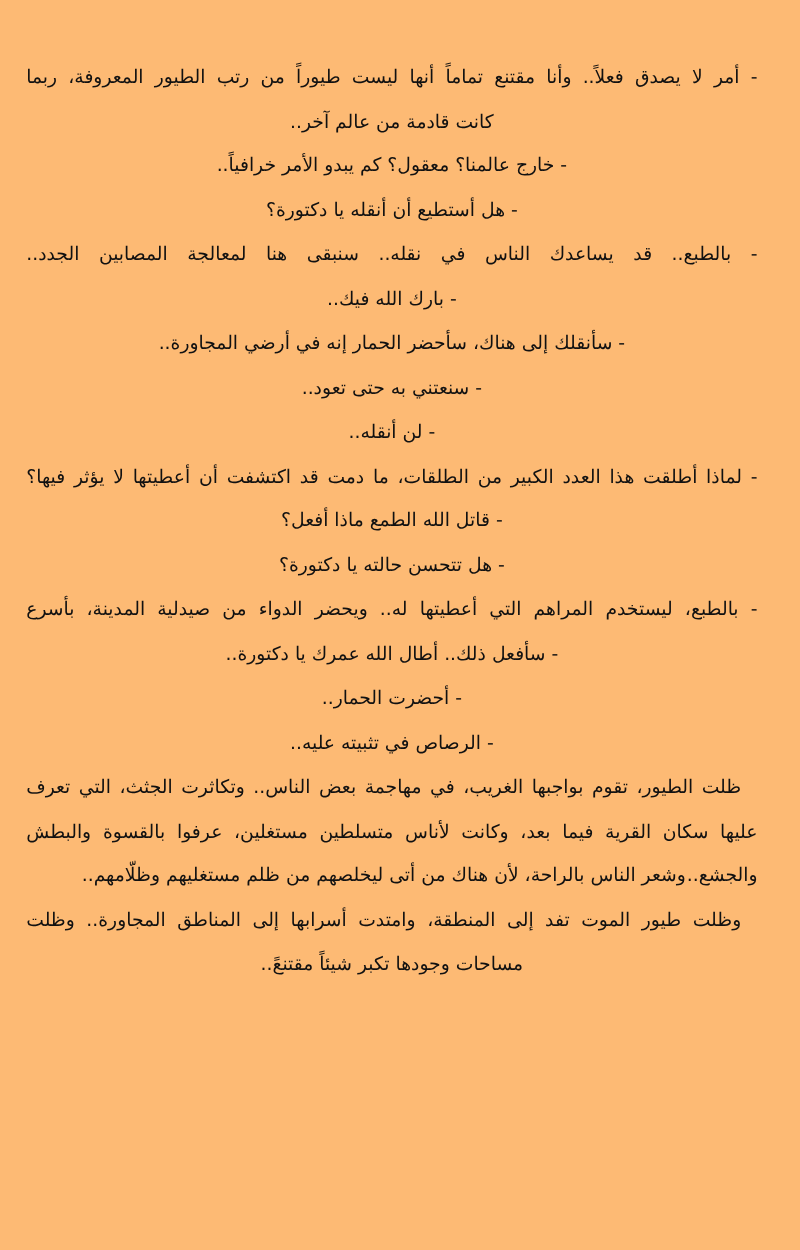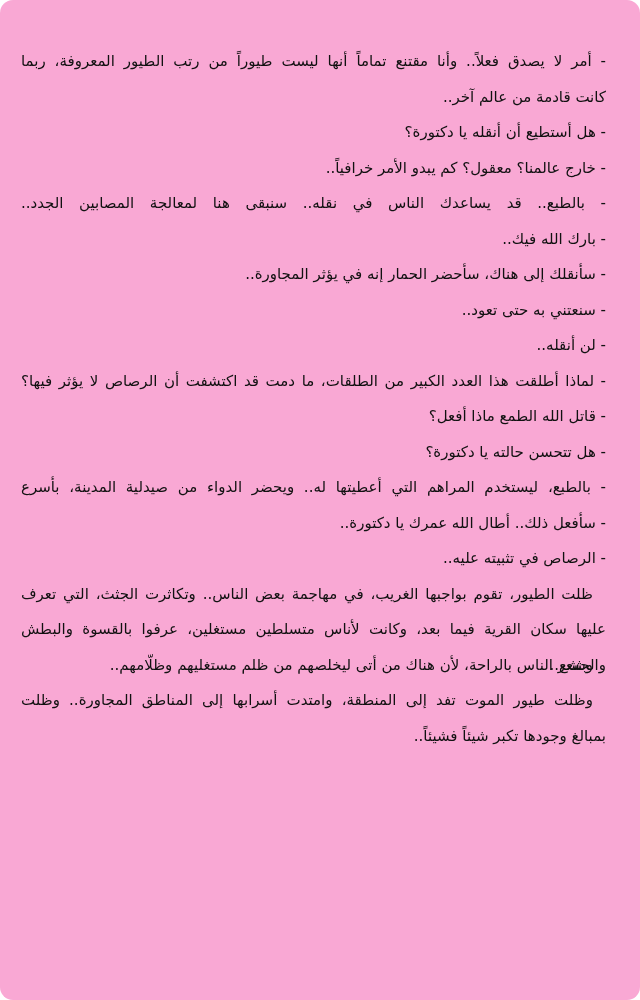--- a/index.html
+++ b/index.html
@@ -4,37 +4,36 @@
 <style>
   html, body {
     margin: 0;
     padding: 0;
     background: #ffffff;
   }
   .page {
     position: relative;
     width: 640px;
     height: 1000px;
-    background: #f9a8d4;
+    background: #fdba74;
     box-sizing: border-box;
     padding: 44px 34px 0 21px;
     direction: rtl;
     font-family: "DejaVu Sans", sans-serif;
     font-size: 15px;
     color: #111111;
     overflow: hidden;
-    border-radius: 13px;
   }
   .text-block {
     width: 100%;
   }
   .line {
     line-height: 35.5px;
     height: 35.5px;
-    text-align: right;
+    text-align: center;
     white-space: nowrap;
     letter-spacing: 0;
   }
   
   .line.j {
     white-space: normal;
     text-align: justify;
     text-align-last: justify;
   }
   
@@ -45,32 +44,33 @@
     box-sizing: border-box;
   }
 </style>
 </head>
 <body>
 
 <div class="page">
   <div class="text-block">
     <div class="line j">- أمر لا يصدق فعلاً.. وأنا مقتنع تماماً أنها ليست طيوراً من رتب الطيور المعروفة، ربما</div>
     <div class="line">كانت قادمة من عالم آخر..</div>
+    <div class="line">- خارج عالمنا؟ معقول؟ كم يبدو الأمر خرافياً..</div>
     <div class="line">- هل أستطيع أن أنقله يا دكتورة؟</div>
-    <div class="line">- خارج عالمنا؟ معقول؟ كم يبدو الأمر خرافياً..</div>
     <div class="line j">- بالطبع.. قد يساعدك الناس في نقله.. سنبقى هنا لمعالجة المصابين الجدد..</div>
     <div class="line">- بارك الله فيك..</div>
-    <div class="line">- سأنقلك إلى هناك، سأحضر الحمار إنه في يؤثر المجاورة..</div>
+    <div class="line">- سأنقلك إلى هناك، سأحضر الحمار إنه في أرضي المجاورة..</div>
     <div class="line">- سنعتني به حتى تعود..</div>
     <div class="line">- لن أنقله..</div>
-    <div class="line j">- لماذا أطلقت هذا العدد الكبير من الطلقات، ما دمت قد اكتشفت أن الرصاص لا يؤثر فيها؟</div>
+    <div class="line j">- لماذا أطلقت هذا العدد الكبير من الطلقات، ما دمت قد اكتشفت أن أعطيتها لا يؤثر فيها؟</div>
     <div class="line">- قاتل الله الطمع ماذا أفعل؟</div>
     <div class="line">- هل تتحسن حالته يا دكتورة؟</div>
     <div class="line j">- بالطبع، ليستخدم المراهم التي أعطيتها له.. ويحضر الدواء من صيدلية المدينة، بأسرع</div>
     <div class="line">- سأفعل ذلك.. أطال الله عمرك يا دكتورة..</div>
+    <div class="line">- أحضرت الحمار..</div>
     <div class="line">- الرصاص في تثبيته عليه..</div>
     <div class="line j ind">ظلت الطيور، تقوم بواجبها الغريب، في مهاجمة بعض الناس.. وتكاثرت الجثث، التي تعرف</div>
     <div class="line j">عليها سكان القرية فيما بعد، وكانت لأناس متسلطين مستغلين، عرفوا بالقسوة والبطش والجشع..</div>
     <div class="line ind">وشعر الناس بالراحة، لأن هناك من أتى ليخلصهم من ظلم مستغليهم وظلّامهم..</div>
     <div class="line j ind">وظلت طيور الموت تفد إلى المنطقة، وامتدت أسرابها إلى المناطق المجاورة.. وظلت</div>
-    <div class="line">بمبالغ وجودها تكبر شيئاً فشيئاً..</div>
+    <div class="line">مساحات وجودها تكبر شيئاً مقتنعً..</div>
   </div>
 </div>
 
 </body></html>

